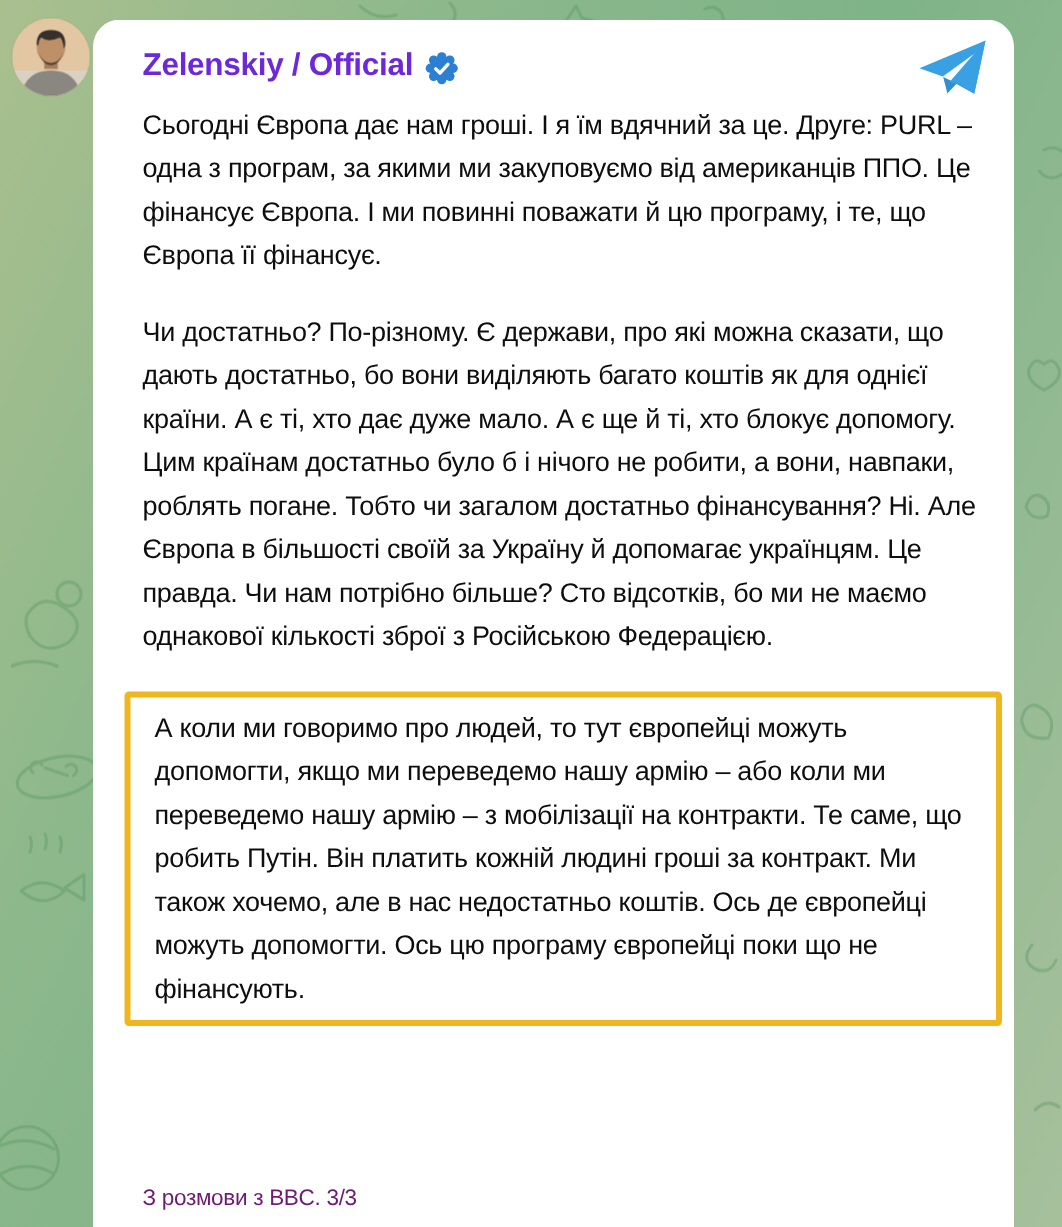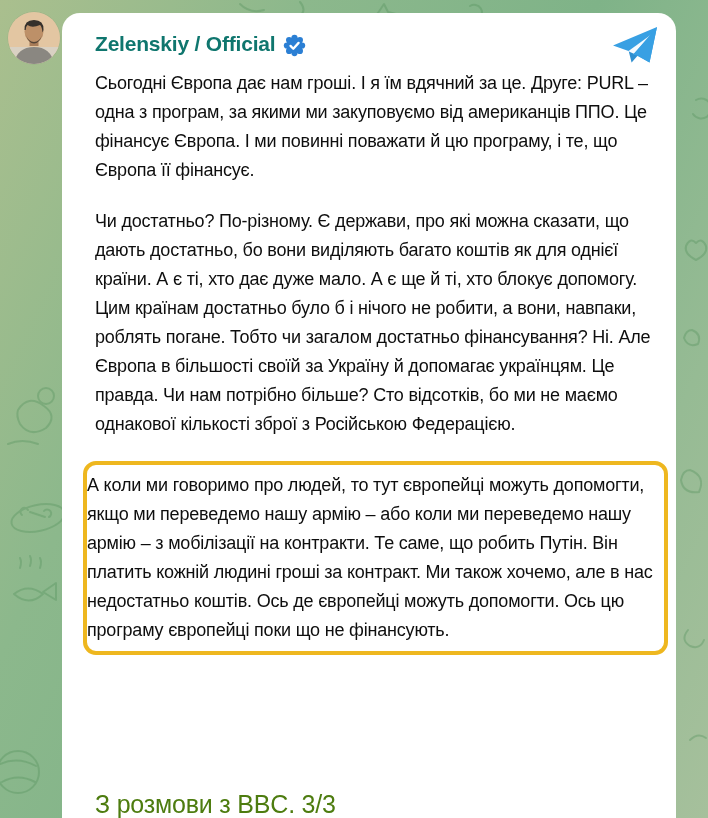--- a/index.html
+++ b/index.html
@@ -32,50 +32,50 @@
     background: #ffffff;
     border-radius: 18px 18px 0 0;
     padding: 16px 14px 0 33px;
   }
   .header {
     display: flex; align-items: center;
     height: 30px;
     gap: 8px;
   }
   .channel-name {
-    color: #0f766e;
+    color: #6d28d9;
     font-weight: 700;
     font-size: 21px;
     letter-spacing: -0.2px;
     white-space: nowrap;
     cursor: pointer;
   }
   .badge { flex: 0 0 auto; margin-top: 2px; }
   .plane { margin-left: auto; margin-right: 4px; margin-top: 2px; cursor: pointer; }
   .msg {
     font-size: 18px;
     line-height: 29px;
     letter-spacing: -0.2px;
     color: #0e0e0e;
   }
   .msg p { margin: 0 0 22px 0; }
   .msg p.first { margin-top: 10px; }
   .highlight-box {
     border: 4px solid #eeb71f;
-    border-radius: 13px;
+    border-radius: 3px;
     margin: 0 -6px 0 -12px;
-    padding: 6px 0;
+    padding: 6px 16px;
   }
   .highlight-box p { margin: 0; }
   .footer-line {
     position: absolute;
     left: 33px; top: 777px;
-    font-size: 25px;
+    font-size: 15px;
     letter-spacing: -0.2px;
-    color: #4d7c0f;
+    color: #701a75;
   }
 </style>
 </head>
 <body>
 
 <div class="stage">
 
   <svg class="doodles" width="708" height="818" viewBox="0 0 708 818" xmlns="http://www.w3.org/2000/svg">
     <g fill="none" stroke="#57935f" stroke-width="2" stroke-linecap="round" stroke-linejoin="round" opacity="0.38">
 

